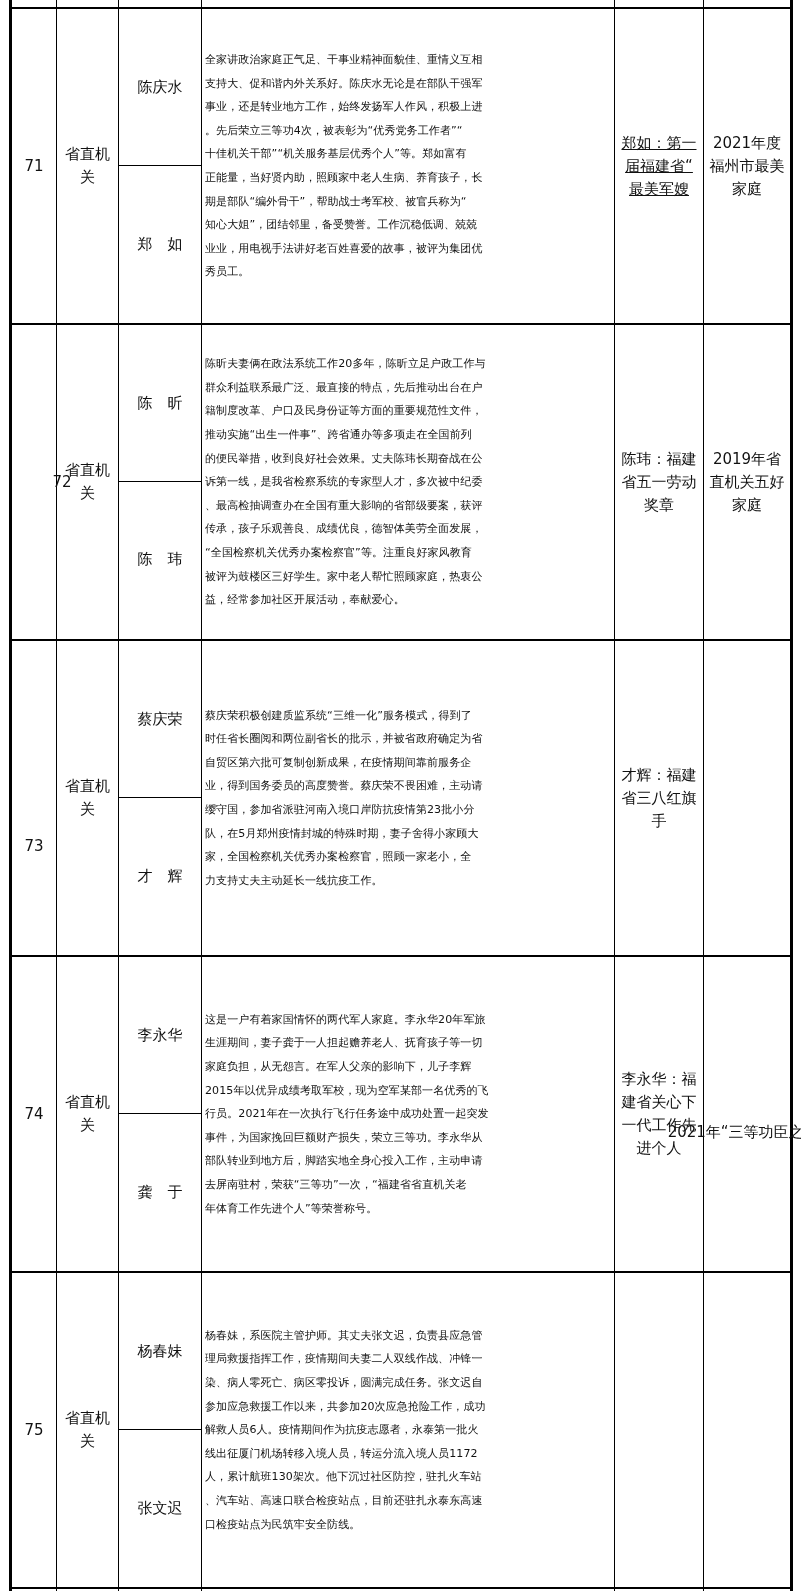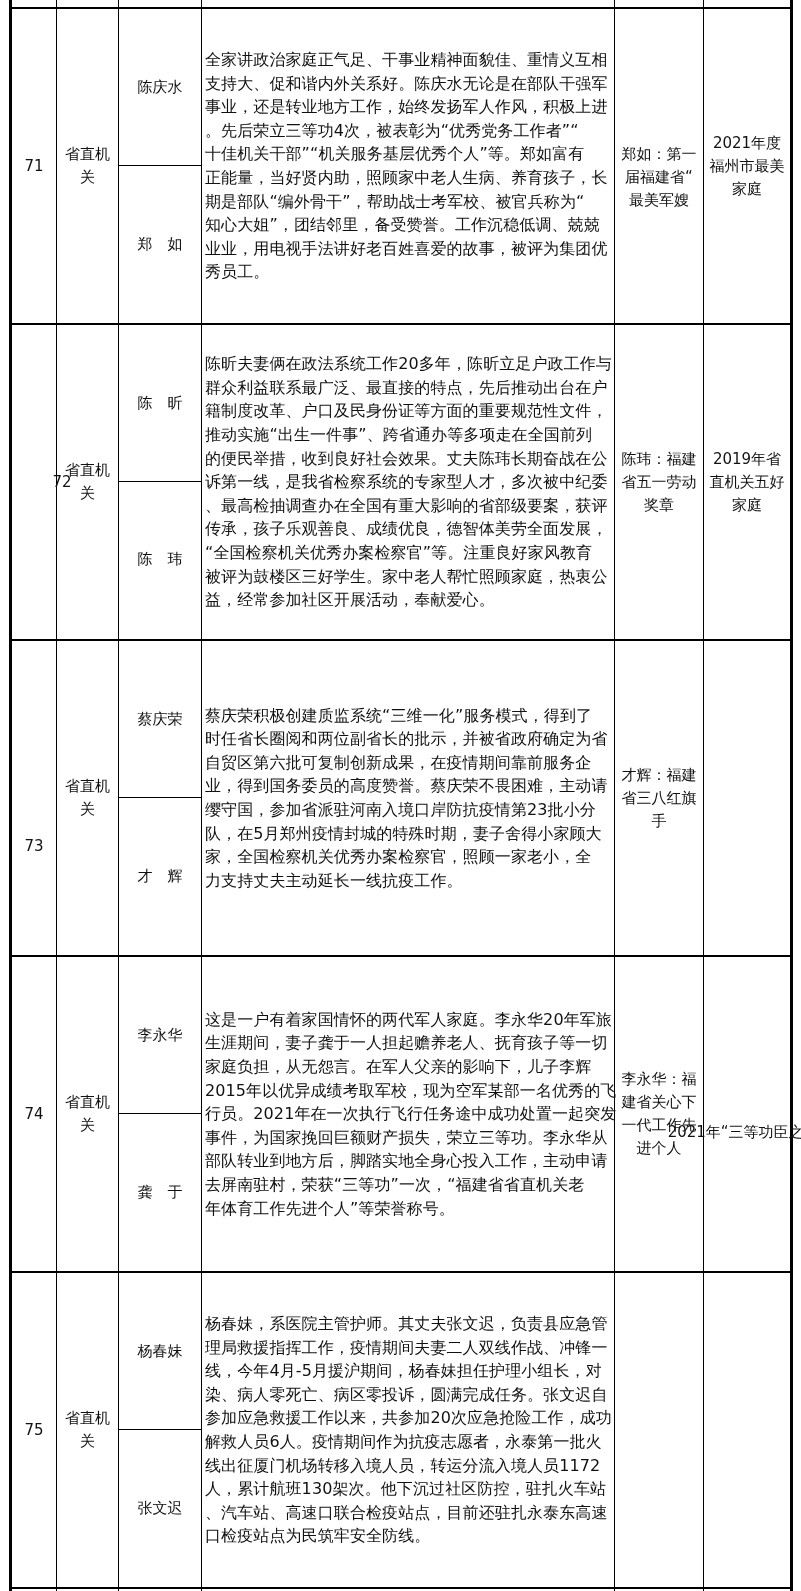--- a/index.html
+++ b/index.html
@@ -5,21 +5,21 @@
     html, body { margin: 0; padding: 0; background: #ffffff; }
     body { width: 801px; height: 1591px; position: relative; overflow: hidden;
            font-family: "DejaVu Sans", "Liberation Sans", sans-serif; color: #111; }
     #sheet { position: absolute; left: 0; top: 0; width: 801px; height: 1591px; }
     .vline { position: absolute; top: 0; height: 1591px; background: #000; width: 1px; }
     .vline.thick { width: 3px; }
     .hline { position: absolute; left: 10px; width: 783px; height: 2px; background: #000; }
     .split { position: absolute; height: 1px; background: #000; }
     .cell { position: absolute; display: flex; align-items: center; justify-content: center;
             text-align: center; font-size: 15px; line-height: 23px; }
-    .desc { position: absolute; display: flex; align-items: center; font-size: 16px;
+    .desc { position: absolute; display: flex; align-items: center; font-size: 11px;
             line-height: 23.6px; letter-spacing: 0.1px; }
     .desc .lines { display: block; }
     .desc .ln { display: block; white-space: nowrap; }
     .stack .ln { display: block; white-space: nowrap; }
   </style>
 </head>
 <body>
 
 <div id="sheet">
 
@@ -55,21 +55,21 @@
             <span class="ln">事业，还是转业地方工作，始终发扬军人作风，积极上进</span>
             <span class="ln">。先后荣立三等功4次，被表彰为“优秀党务工作者”“</span>
             <span class="ln">十佳机关干部”“机关服务基层优秀个人”等。郑如富有</span>
             <span class="ln">正能量，当好贤内助，照顾家中老人生病、养育孩子，长</span>
             <span class="ln">期是部队“编外骨干”，帮助战士考军校、被官兵称为“</span>
             <span class="ln">知心大姐”，团结邻里，备受赞誉。工作沉稳低调、兢兢</span>
             <span class="ln">业业，用电视手法讲好老百姓喜爱的故事，被评为集团优</span>
             <span class="ln">秀员工。</span>
           </span>
         </div>
-    <div class="cell honor stack" style="left: 615px; top: 20px; width: 88px; height: 314px; flex-direction: column;">
+    <div class="cell honor stack" style="left: 615px; top: 9px; width: 88px; height: 314px; flex-direction: column; text-decoration: underline;">
           <span class="ln">郑如：第一</span>
           <span class="ln">届福建省“</span>
           <span class="ln">最美军嫂</span>
         </div>
     <div class="cell award stack" style="left: 704px; top: 9px; width: 86px; height: 314px; flex-direction: column;">
           <span class="ln">2021年度</span>
           <span class="ln">福州市最美</span>
           <span class="ln">家庭</span>
         </div>
   </div>
@@ -180,21 +180,20 @@
           <span class="ln">省直机</span>
           <span class="ln">关</span>
         </div>
     <div class="cell name1" style="left: 119px; top: 1273px; width: 82px; height: 157px;">杨春妹</div>
     <div class="split" style="left: 119px; width: 82px; top: 1429px;"></div>
     <div class="cell name2" style="left: 119px; top: 1430px; width: 82px; height: 157px;">张文迟</div>
     <div class="desc" style="left: 205px; top: 1273px; width: 409px; height: 314px;">
           <span class="lines">
             <span class="ln">杨春妹，系医院主管护师。其丈夫张文迟，负责县应急管</span>
             <span class="ln">理局救援指挥工作，疫情期间夫妻二人双线作战、冲锋一</span>
-            <span class="ln">线，今年4月-5月援沪期间，杨春妹担任护理小组长，对</span>
             <span class="ln">染、病人零死亡、病区零投诉，圆满完成任务。张文迟自</span>
             <span class="ln">参加应急救援工作以来，共参加20次应急抢险工作，成功</span>
             <span class="ln">解救人员6人。疫情期间作为抗疫志愿者，永泰第一批火</span>
             <span class="ln">线出征厦门机场转移入境人员，转运分流入境人员1172</span>
             <span class="ln">人，累计航班130架次。他下沉过社区防控，驻扎火车站</span>
             <span class="ln">、汽车站、高速口联合检疫站点，目前还驻扎永泰东高速</span>
             <span class="ln">口检疫站点为民筑牢安全防线。</span>
           </span>
         </div>
     <div class="cell honor stack" style="left: 615px; top: 1273px; width: 88px; height: 314px; flex-direction: column;"></div>

